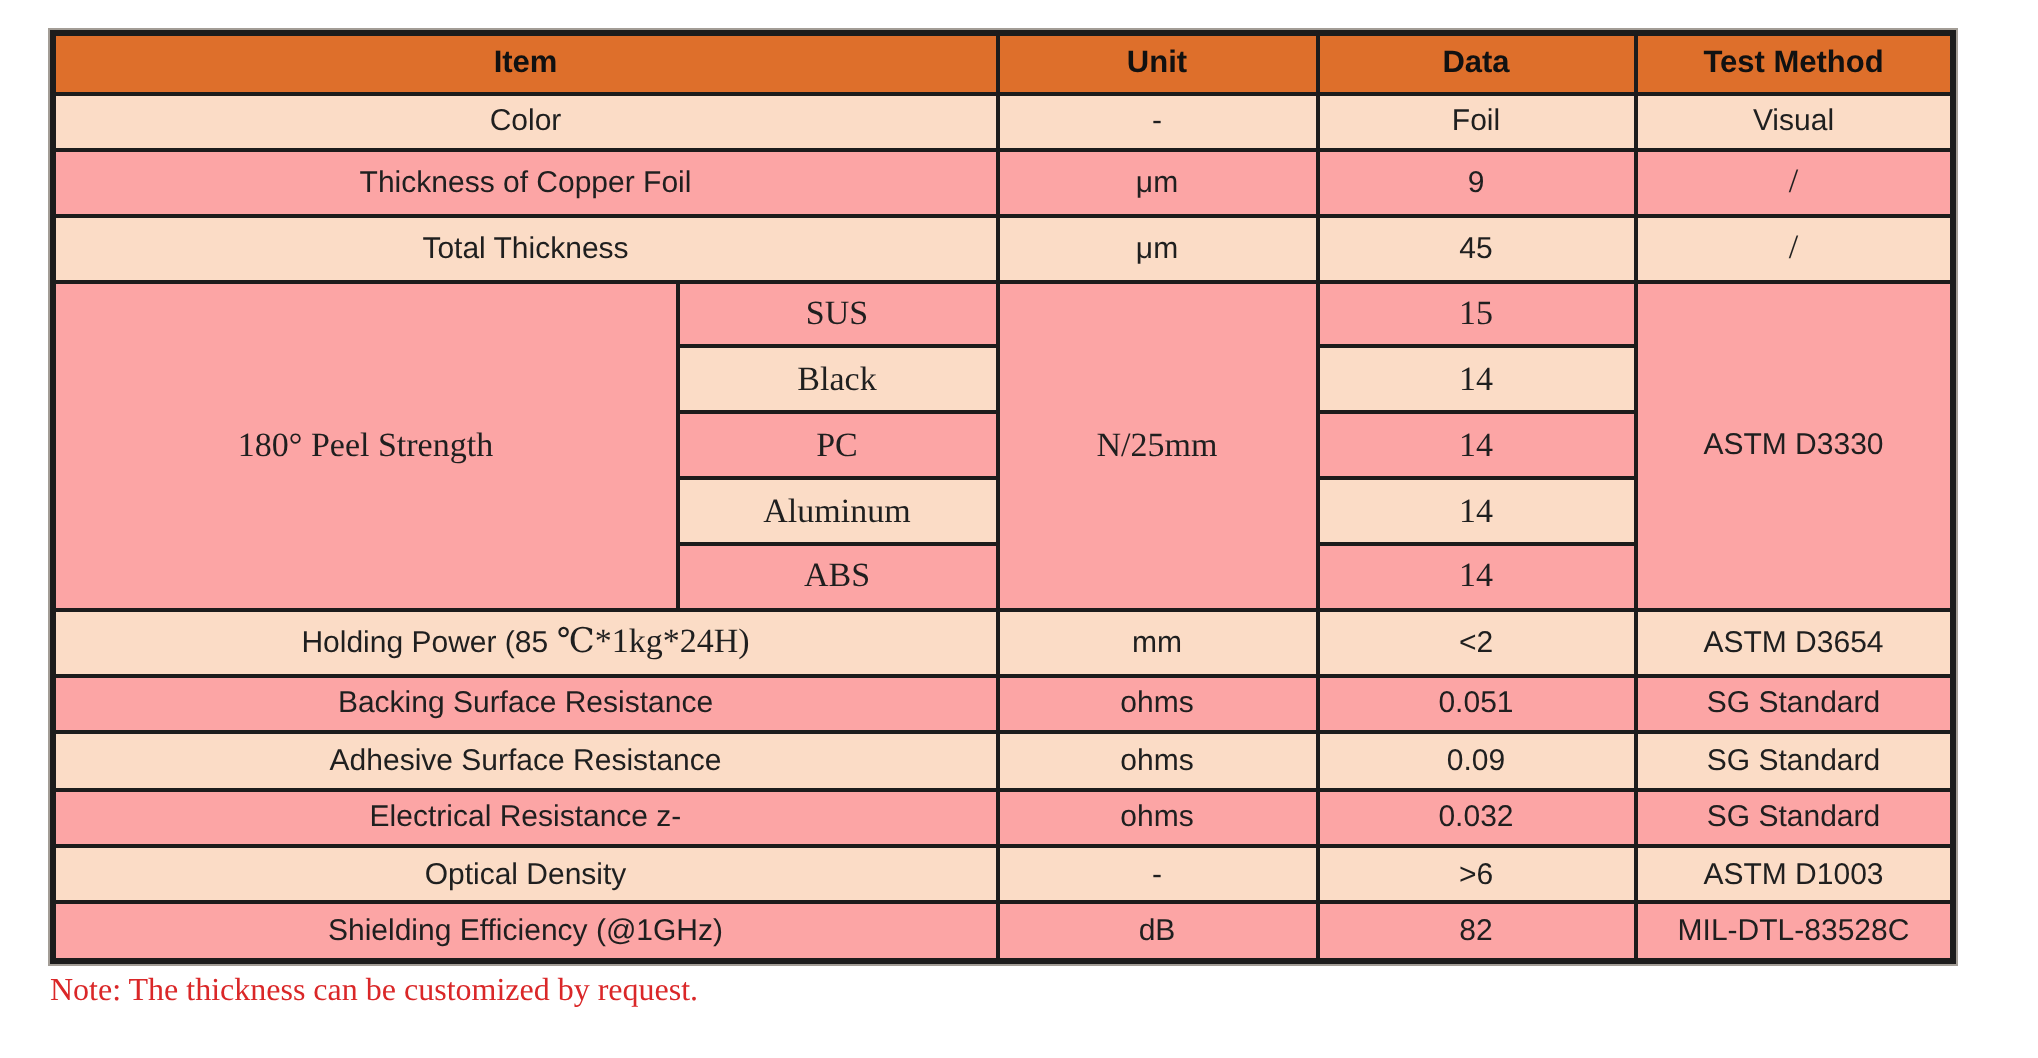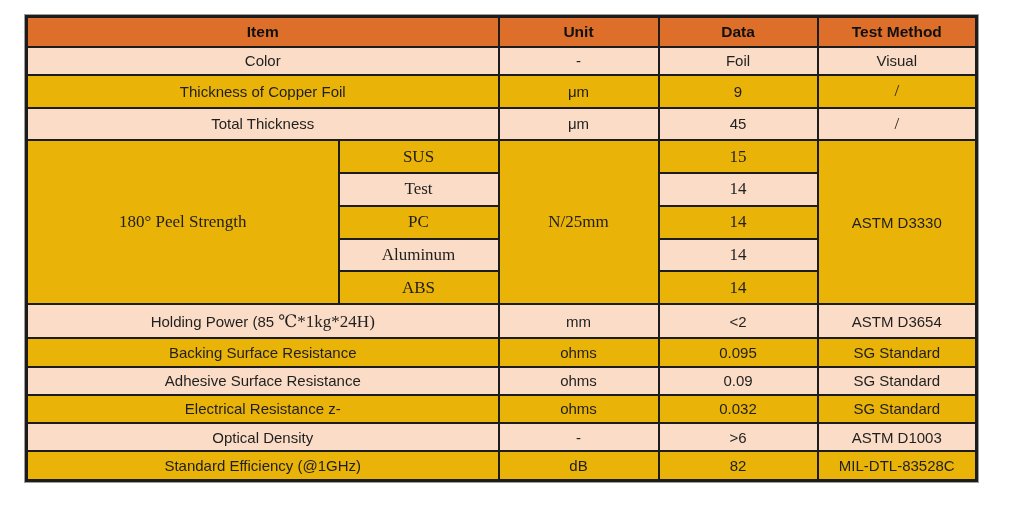--- a/index.html
+++ b/index.html
@@ -30,21 +30,21 @@
   }
   .spec thead tr { height: 30px; }
   .spec th {
     background: #de6f2b;
     font-family: "Liberation Sans", sans-serif;
     font-weight: bold;
     font-size: 15.5px;
     color: #111111;
   }
   .light  { background: #fbdcc6; }
-  .medium { background: #eab308; }
+  .medium { background: #fca5a5; }
   .sans  { font-family: "Liberation Sans", sans-serif; font-size: 15px; }
   .serif { font-family: "Liberation Serif", "DejaVu Serif", serif; font-size: 17px; }
   .valign-low { vertical-align: bottom; padding-bottom: 3px; }
 
   .note {
     position: absolute;
     left: 25px; top: 487px;
     font-family: "Liberation Serif", "DejaVu Serif", serif;
     font-size: 16px;
     color: #da2728;
@@ -92,21 +92,21 @@
       </tr>
 
       <tr>
         <td rowspan="5" class="medium serif">180° Peel Strength</td>
         <td class="medium serif">SUS</td>
         <td rowspan="5" class="medium serif">N/25mm</td>
         <td class="medium serif">15</td>
         <td rowspan="5" class="medium sans">ASTM D3330</td>
       </tr>
       <tr>
-        <td class="light serif">Test</td>
+        <td class="light serif">Black</td>
         <td class="light serif">14</td>
       </tr>
       <tr>
         <td class="medium serif">PC</td>
         <td class="medium serif">14</td>
       </tr>
       <tr>
         <td class="light serif">Aluminum</td>
         <td class="light serif">14</td>
       </tr>
@@ -117,21 +117,21 @@
 
       <tr>
         <td colspan="2" class="light sans"><span>Holding Power (85</span><span class="serif"> ℃*1kg*24H)</span></td>
         <td class="light sans">mm</td>
         <td class="light sans">&lt;2</td>
         <td class="light sans">ASTM D3654</td>
       </tr>
       <tr>
         <td colspan="2" class="medium sans">Backing Surface Resistance</td>
         <td class="medium sans">ohms</td>
-        <td class="medium sans">0.095</td>
+        <td class="medium sans">0.051</td>
         <td class="medium sans">SG Standard</td>
       </tr>
       <tr>
         <td colspan="2" class="light sans">Adhesive Surface Resistance</td>
         <td class="light sans">ohms</td>
         <td class="light sans">0.09</td>
         <td class="light sans">SG Standard</td>
       </tr>
       <tr>
         <td colspan="2" class="medium sans">Electrical Resistance z-</td>
@@ -139,22 +139,23 @@
         <td class="medium sans">0.032</td>
         <td class="medium sans">SG Standard</td>
       </tr>
       <tr>
         <td colspan="2" class="light sans">Optical Density</td>
         <td class="light sans">-</td>
         <td class="light sans">&gt;6</td>
         <td class="light sans">ASTM D1003</td>
       </tr>
       <tr>
-        <td colspan="2" class="medium sans">Standard Efficiency (@1GHz)</td>
+        <td colspan="2" class="medium sans">Shielding Efficiency (@1GHz)</td>
         <td class="medium sans">dB</td>
         <td class="medium sans">82</td>
         <td class="medium sans">MIL-DTL-83528C</td>
       </tr>
     </tbody>
   </table>
 
+  <div class="note">Note: The thickness can be customized by request.</div>
 
 </div>
 
 </body></html>

